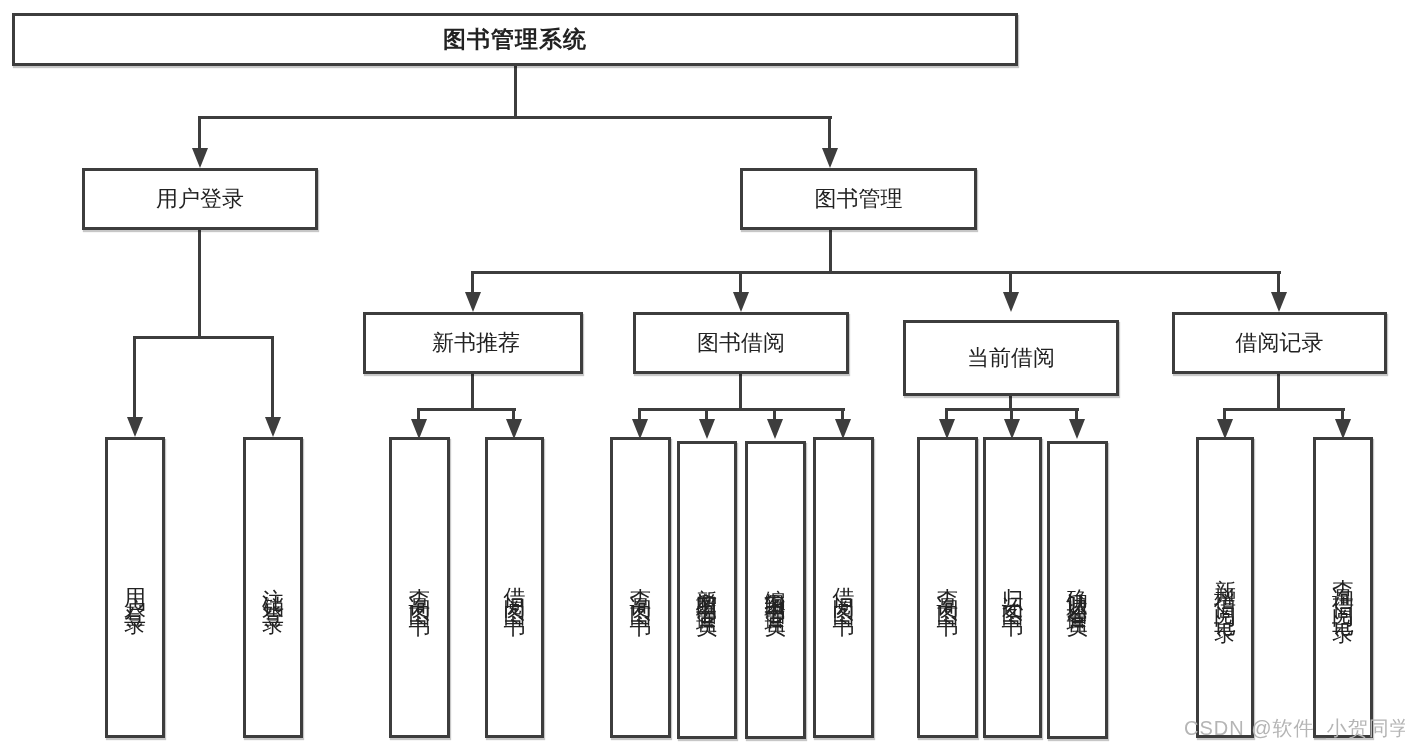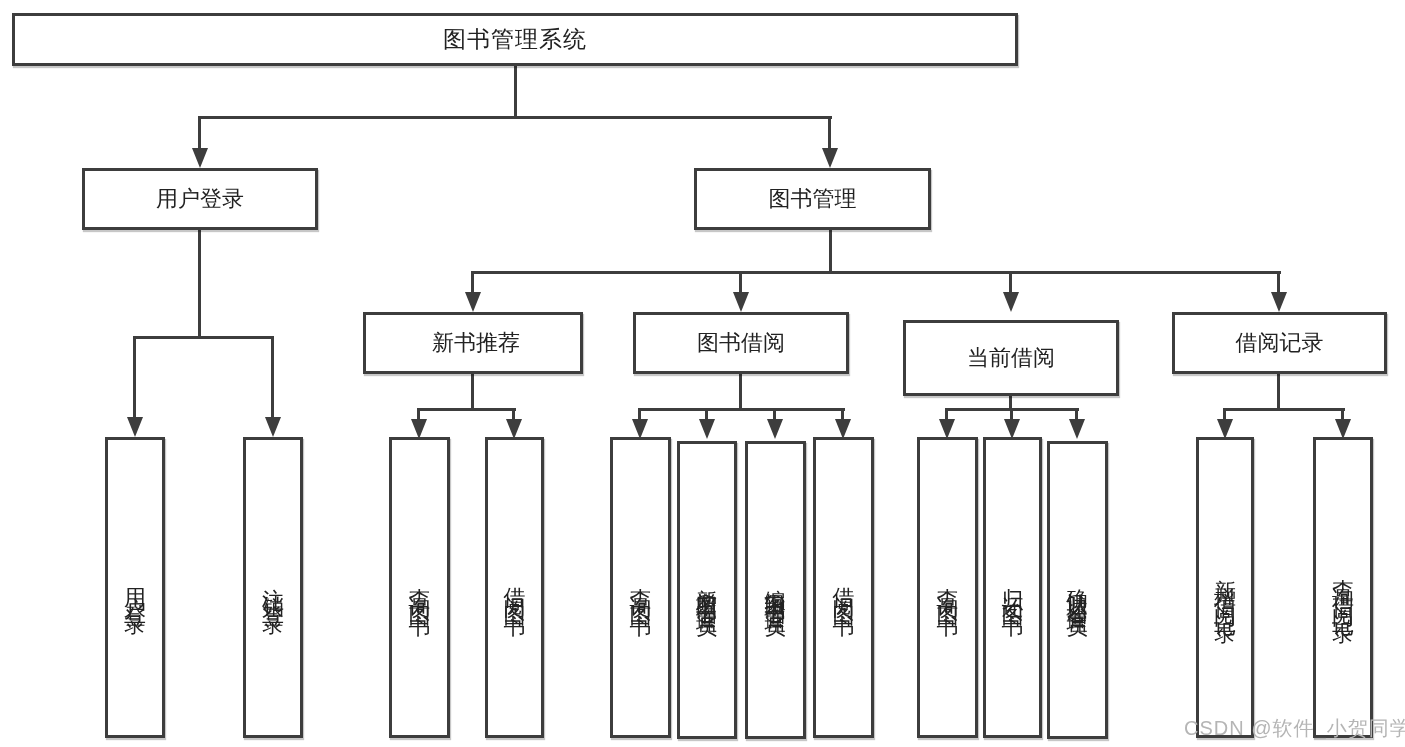--- a/index.html
+++ b/index.html
@@ -69,33 +69,33 @@
     letter-spacing: 1px;
     white-space: nowrap;
     z-index: 5;
   }
 </style>
 </head>
 <body>
 
 <div class="stage">
 
-  <div class="box title" style="left:12px; top:13px; width:1006px; height:53px;">
+  <div class="box title" style="left:12px; top:13px; width:1006px; height:53px;font-weight:bold;">
     <span>图书管理系统</span>
   </div>
 
   <div class="v" style="left:514px; top:64px; height:54px;"></div>
   <div class="h" style="left:198px; top:116px; width:634px;"></div>
   <div class="drop" style="left:192px; top:116px; height:52px;"></div>
   <div class="drop" style="left:822px; top:116px; height:52px;"></div>
 
   <div class="box" style="left:82px; top:168px; width:236px; height:62px;">
     <span>用户登录</span>
   </div>
-  <div class="box" style="left:694px; top:168px; width:237px; height:62px;">
+  <div class="box" style="left:740px; top:168px; width:237px; height:62px;">
     <span>图书管理</span>
   </div>
 
   <div class="v" style="left:198px; top:228px; height:110px;"></div>
   <div class="h" style="left:133px; top:336px; width:141px;"></div>
   <div class="drop" style="left:127px; top:336px; height:101px;"></div>
   <div class="drop" style="left:265px; top:336px; height:101px;"></div>
 
   <div class="v" style="left:829px; top:228px; height:45px;"></div>
   <div class="h" style="left:471px; top:271px; width:810px;"></div>

